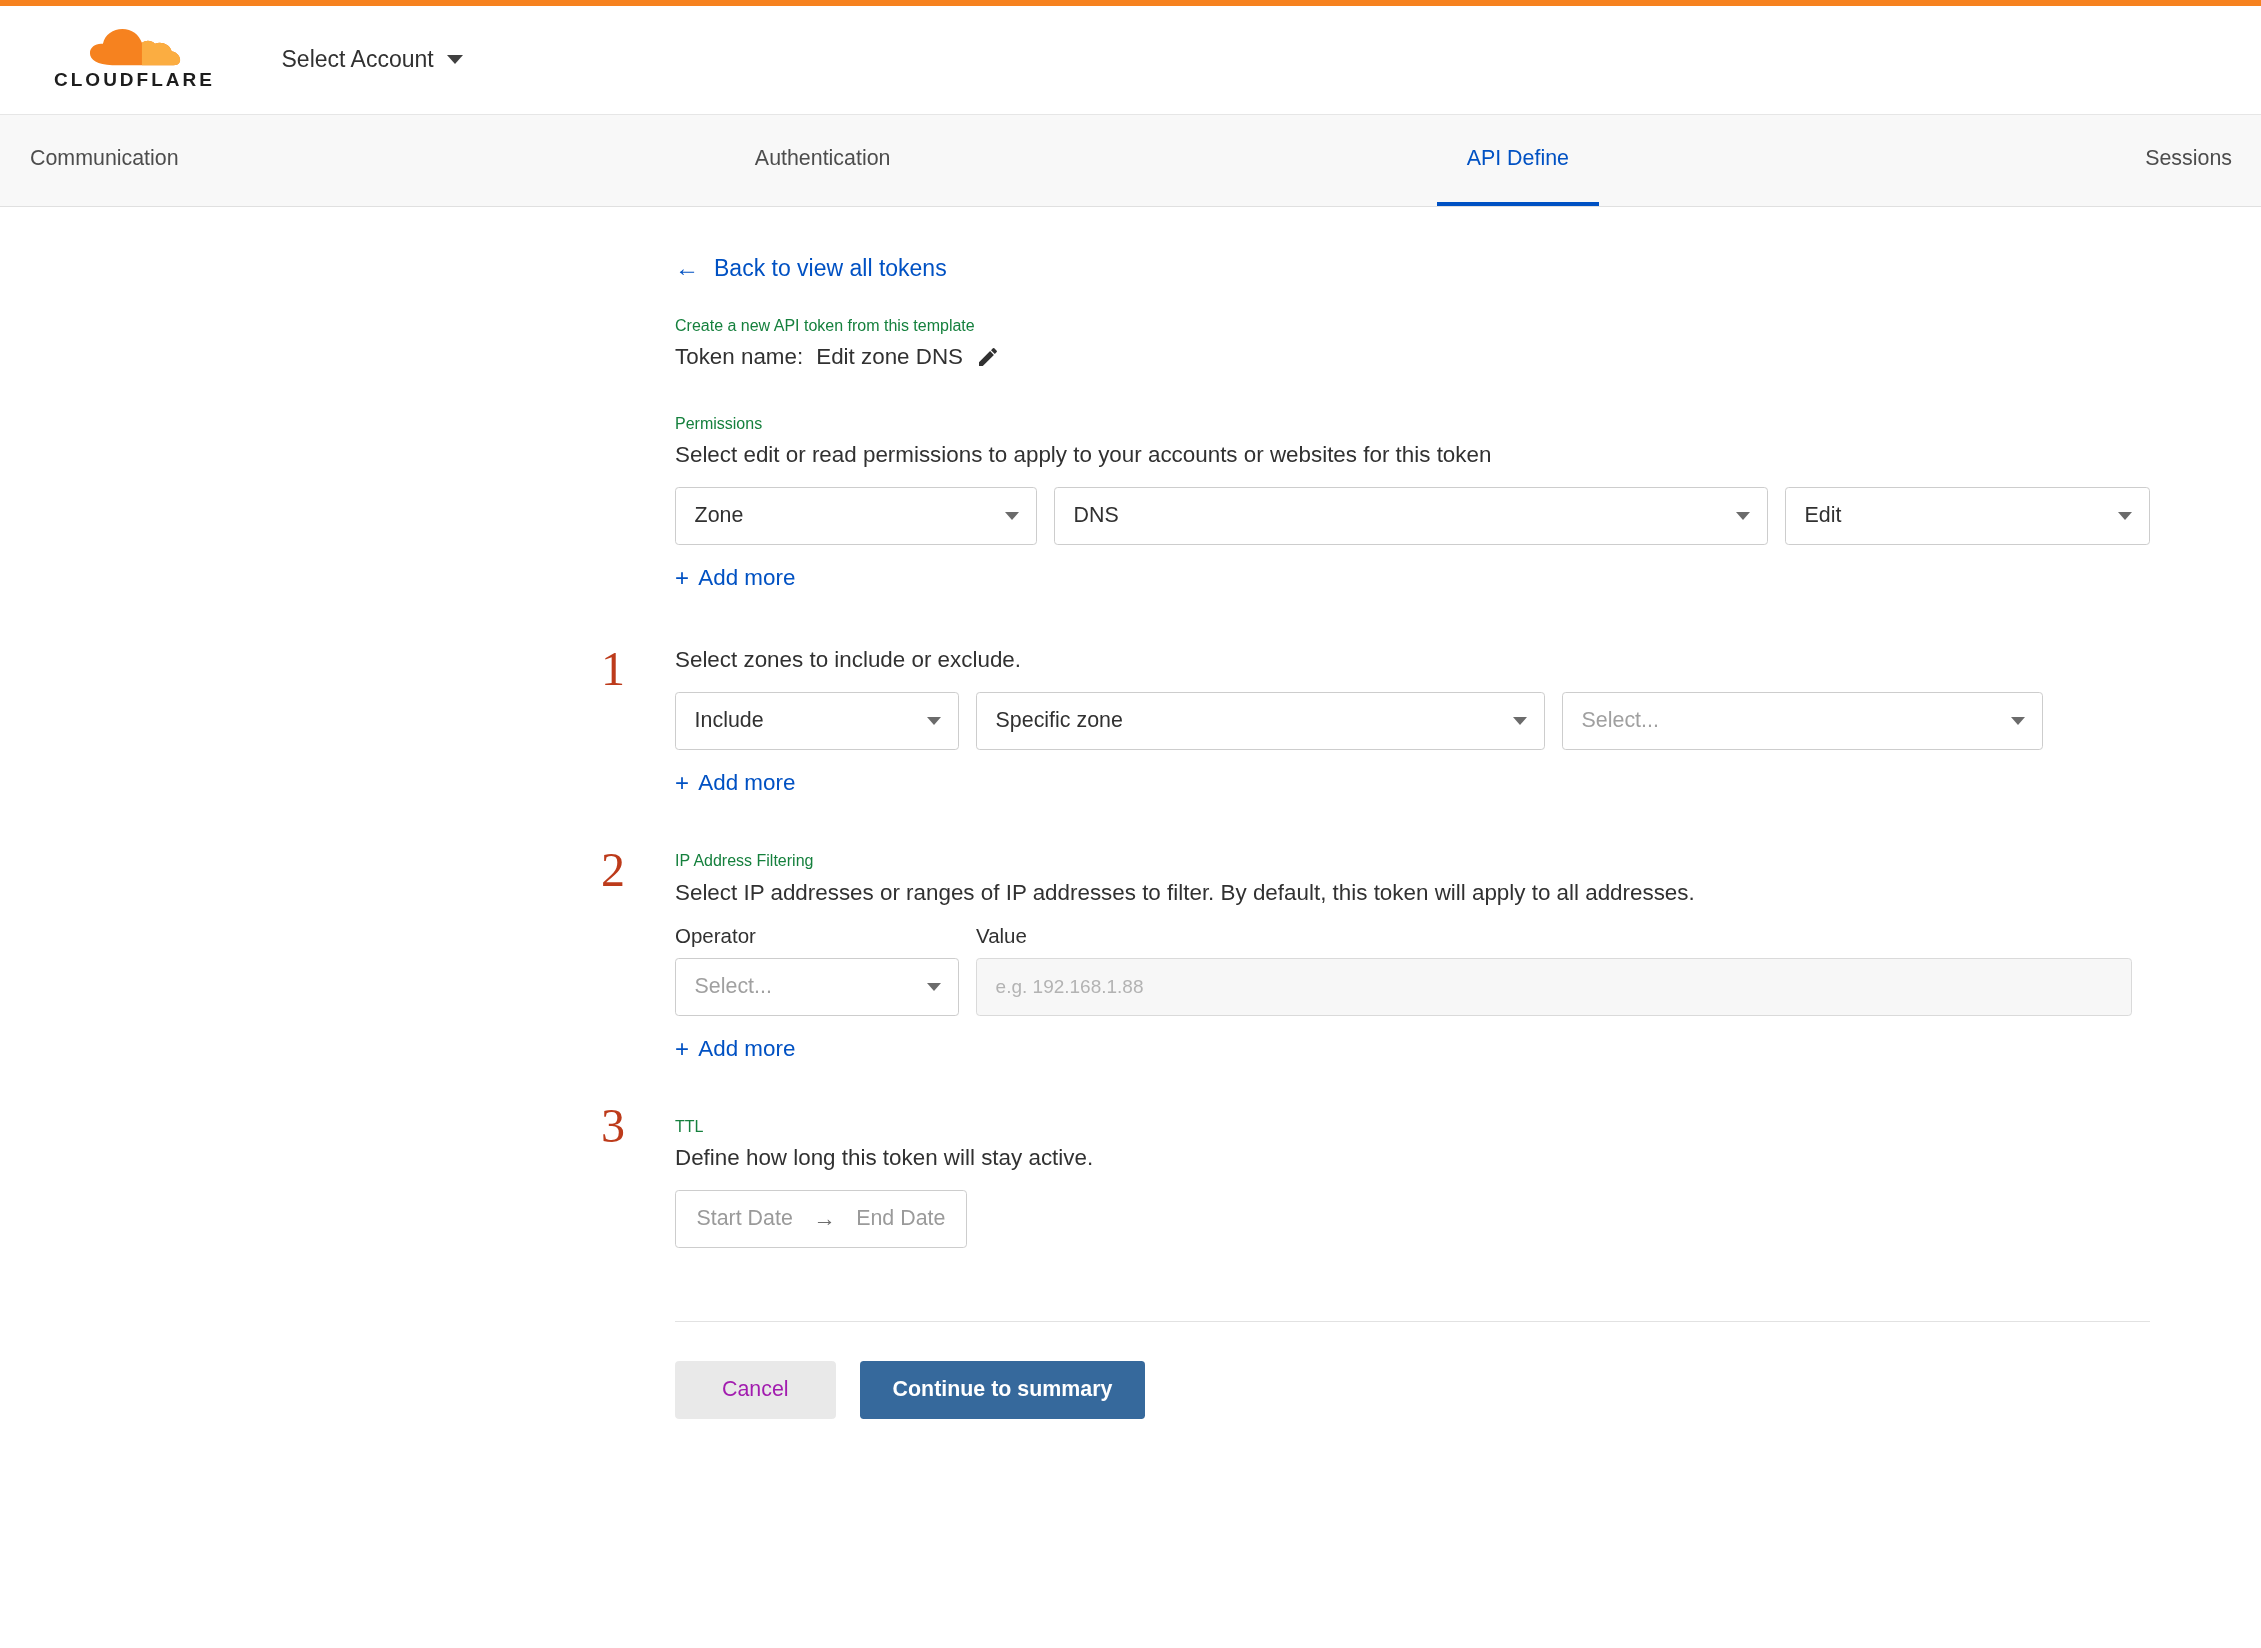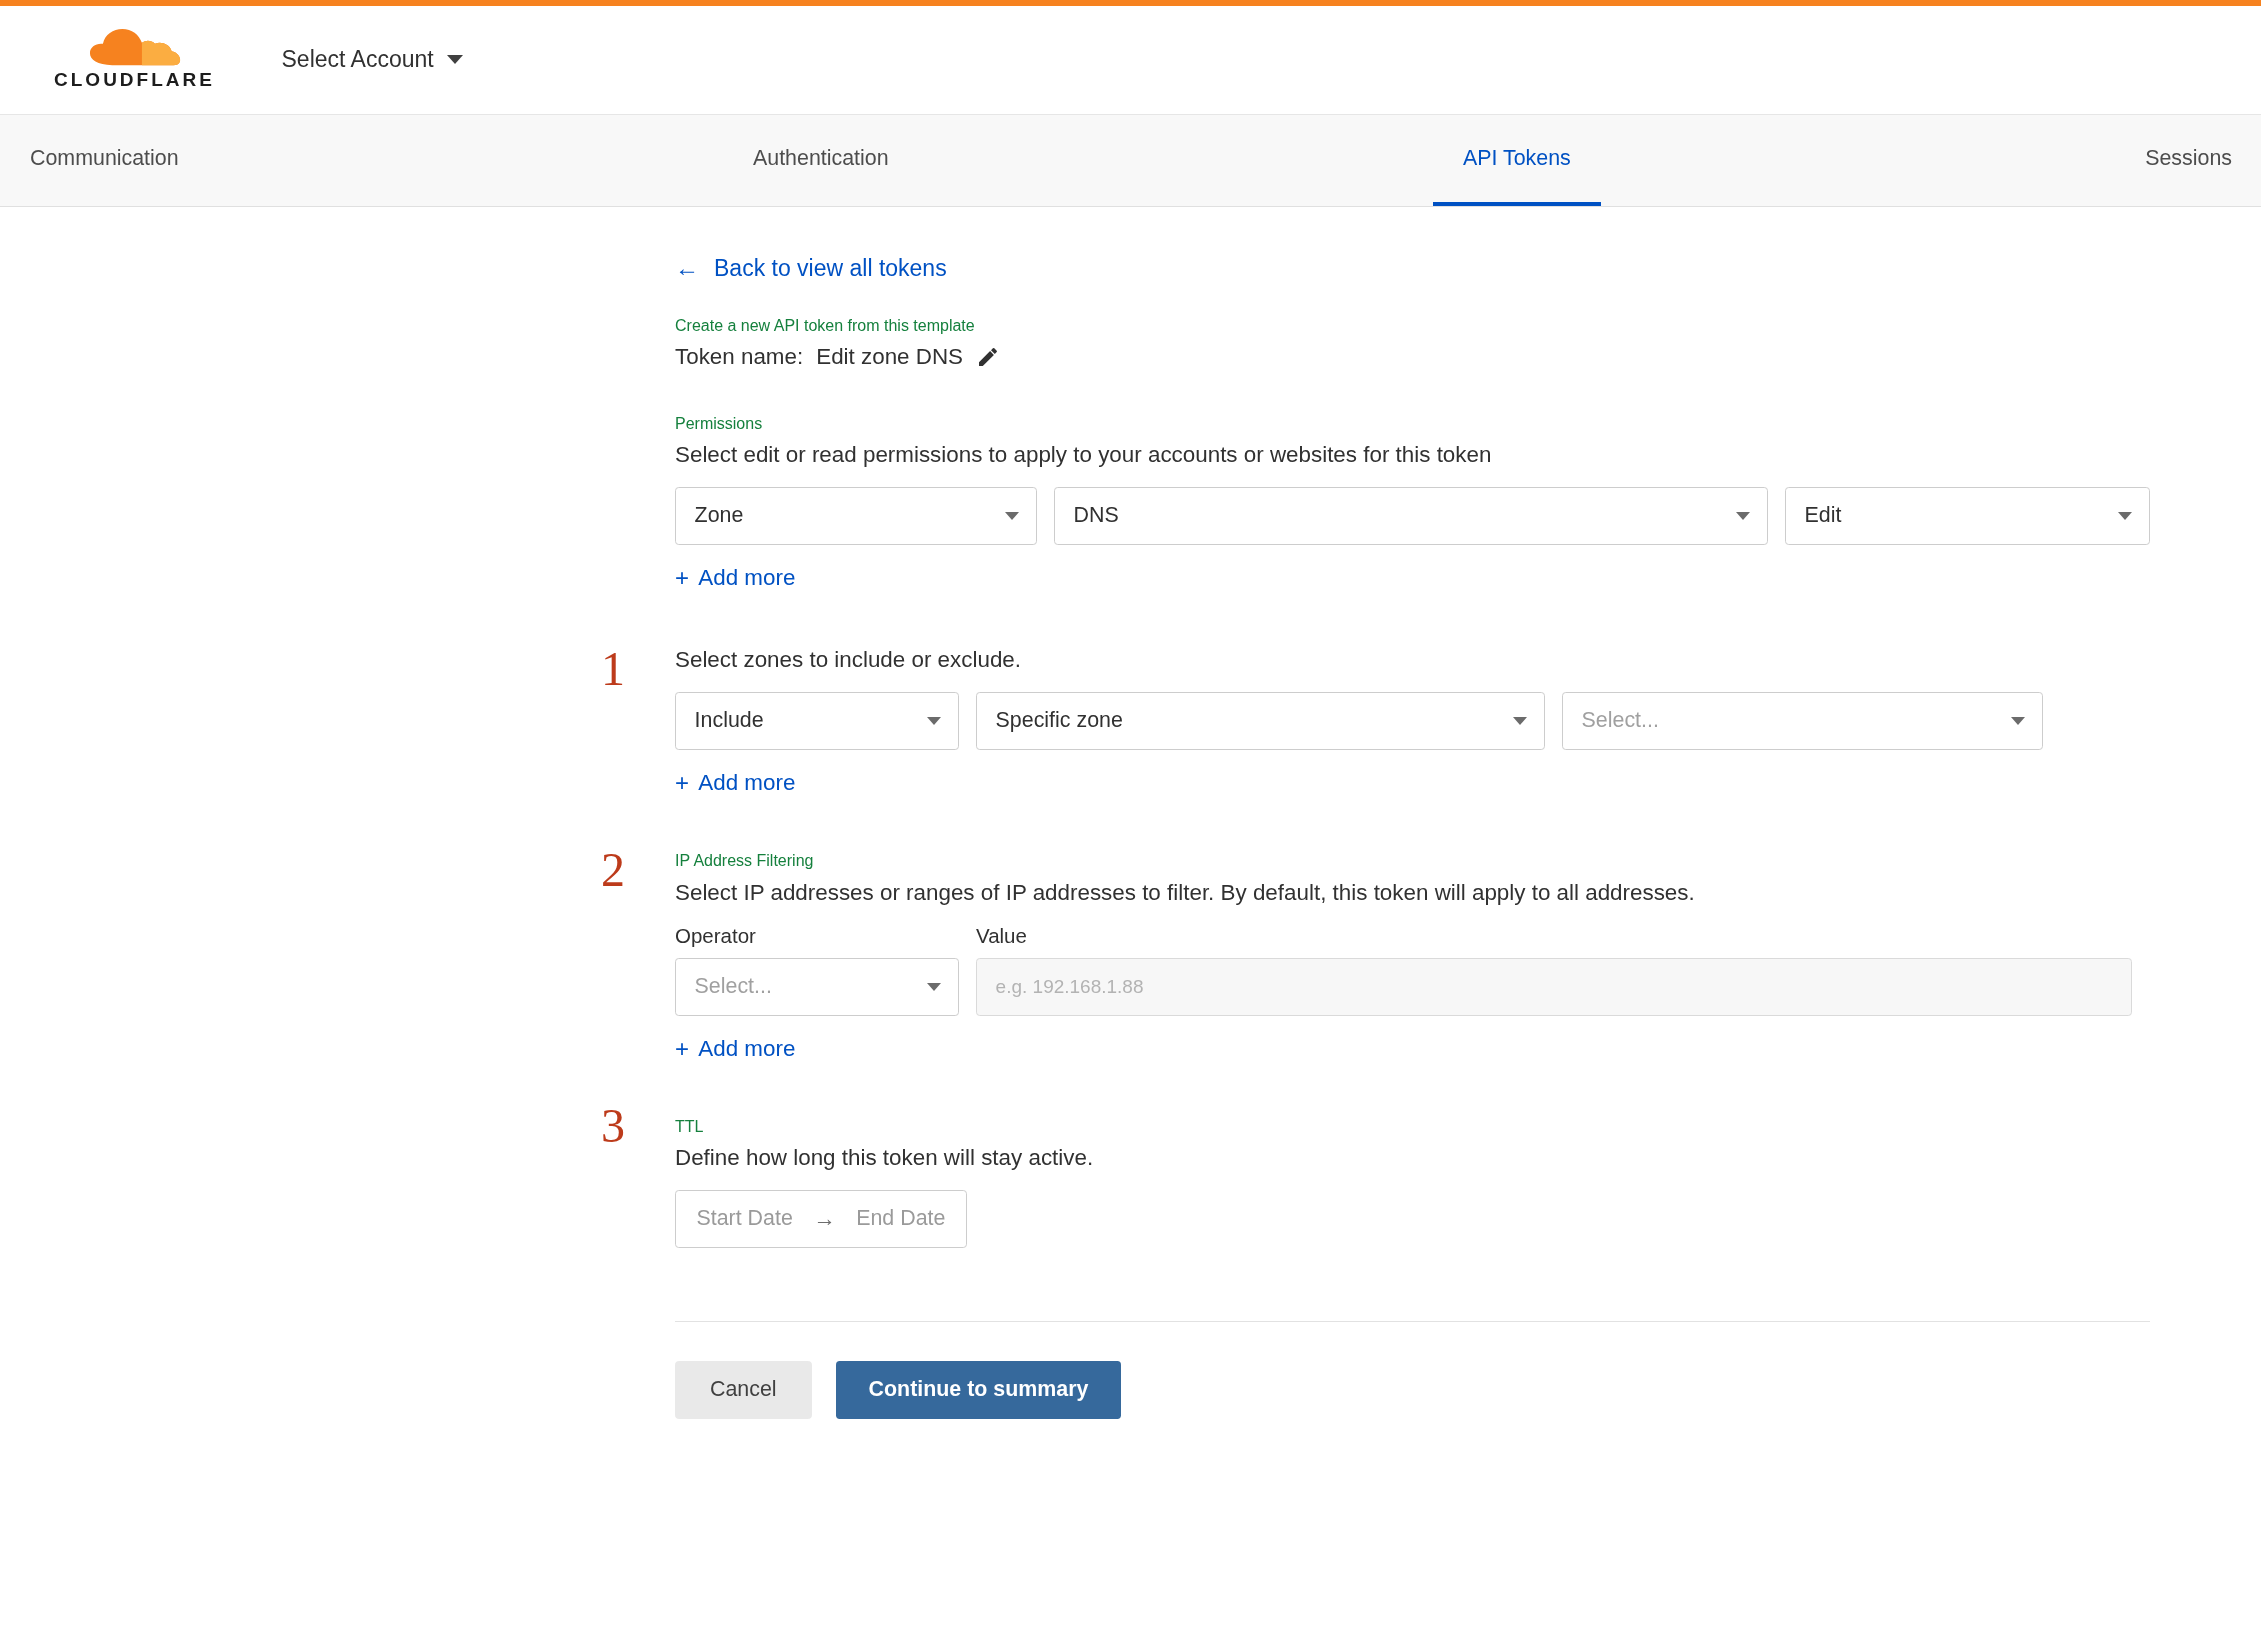--- a/index.html
+++ b/index.html
@@ -234,23 +234,23 @@
     font-size: 21.4px;
     display: inline-flex;
     align-items: center;
     justify-content: center;
     cursor: pointer;
     border: 0.9px solid transparent;
     font-family: "Liberation Sans", sans-serif;
   }
   .btn-cancel {
     background: #e9e9e9;
-    color: #404040;
+    color: #a21caf;
     border-color: #e9e9e9;
-    padding: 0 34px;
+    padding: 0 46px;
   }
   .btn-primary {
     background: #36699c;
     color: #ffffff;
     font-weight: bold;
     padding: 0 32px;
   }
 </style>
 </head>
 <body>
@@ -271,21 +271,21 @@
     </div>
     <div class="account-select">
       <span>Select Account</span>
       <span class="caret-down"></span>
     </div>
   </div>
 
   <div class="navbar">
     <div class="nav-tab">Communication</div>
     <div class="nav-tab">Authentication</div>
-    <div class="nav-tab active">API Tokens</div>
+    <div class="nav-tab active">API Define</div>
     <div class="nav-tab">Sessions</div>
   </div>
 
   <div class="content">
 
     <a class="back-link">
       <span class="arrow-left">←</span>
       <span>Back to view all tokens</span>
     </a>
 

